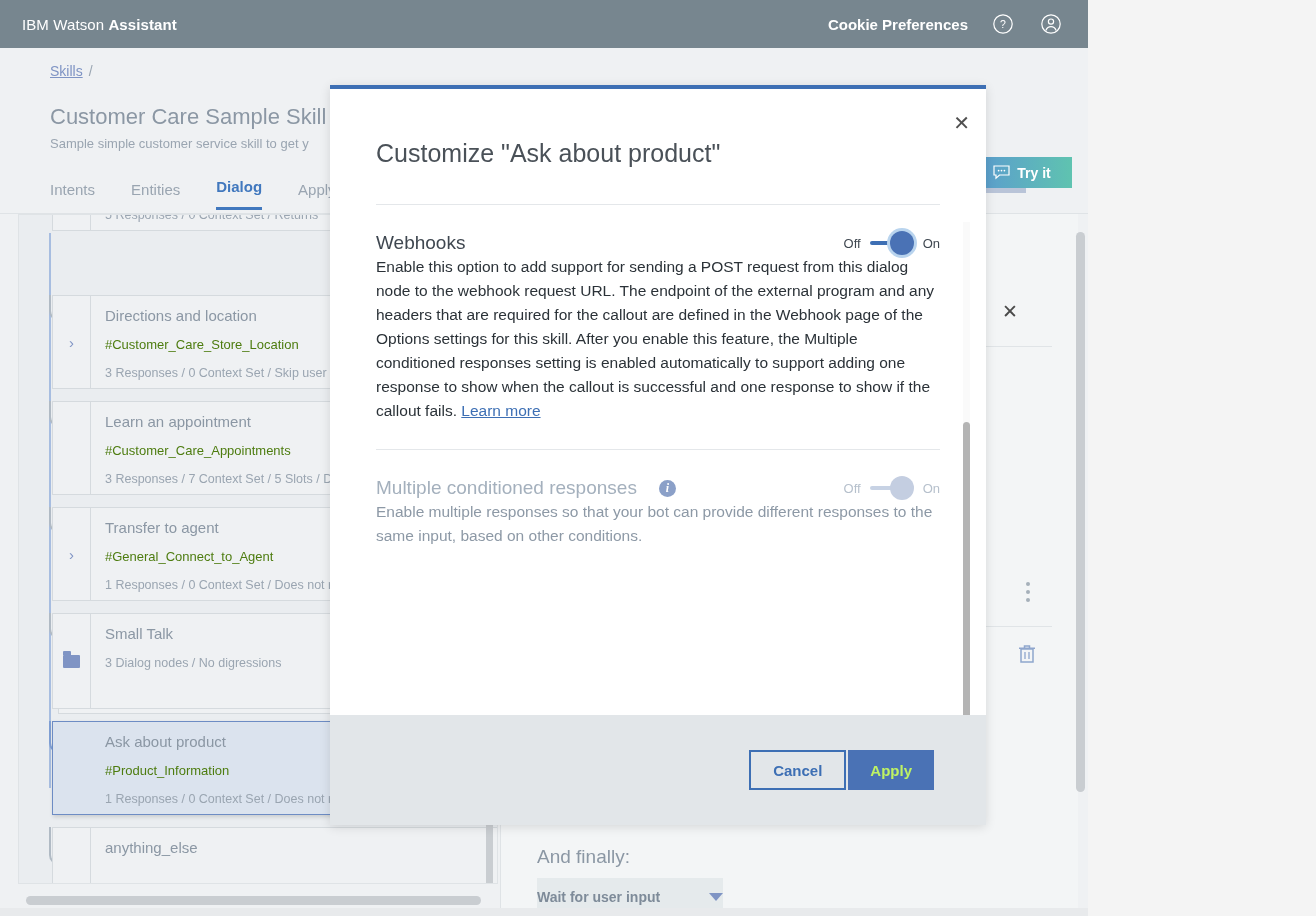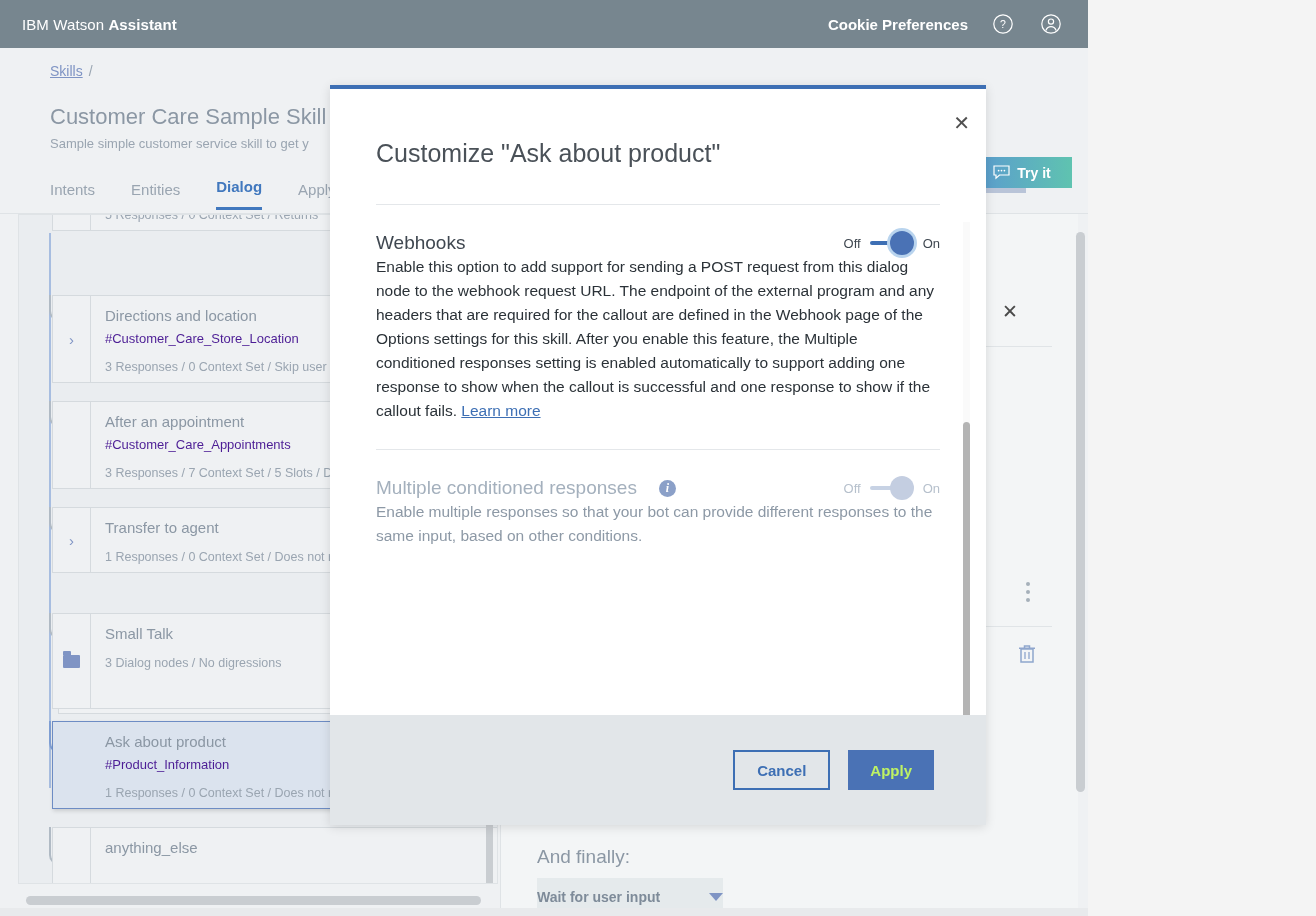--- a/index.html
+++ b/index.html
@@ -126,21 +126,21 @@
     border: 1px solid #d5dade;
     display: flex;
   }
   .node .gutter {
     width: 38px; border-right: 1px solid #d5dade;
     display: flex; align-items: center; justify-content: center;
     color: #7f94c4; font-size: 17px;
   }
   .node .body { flex: 1; padding: 10px 14px 8px 14px; }
   .node .title { font-size: 15px; color: #8b97a4; line-height: 20px; }
-  .node .cond  { font-size: 13px; color: #4c1d95; line-height: 18px; margin-top: 4px;}
+  .node .cond  { font-size: 13px; color: #4d7c0f; line-height: 18px; margin-top: 10px;}
   .node .meta  { font-size: 12.5px; color: #9aa5b1; margin-top: 12px; white-space: nowrap; }
   .node.selected {
     background: #dbe3ee; border: 1px solid #6d8cc4;
     box-shadow: 1px 2px 4px rgba(0,0,0,.14);
   }
   .node.selected .gutter { border-right: none; }
   .elbow {
     position: absolute; left: 30px; width: 22px; height: 26px;
     border-left: 2px solid #b0bac4;
     border-bottom: 2px solid #b0bac4;
@@ -292,21 +292,21 @@
 
   .modal-vscroll { position: absolute; right: 16px; top: 0; bottom: 0; width: 8px; }
   .modal-vscroll .track-bg { position:absolute; left:1px; top:18px; width:7px; bottom:0; background:#fafafa; }
   .modal-vscroll .thumb {
     position: absolute; left: 1px; top: 218px; width: 7px; height: 308px;
     background: #b4b4b4; border-radius: 4px;
   }
   .modal-footer {
     height: 110px; background: #e2e6e9;
     display: flex; align-items: center; justify-content: flex-end;
-    gap: 18px; padding-right: 52px;
+    gap: 2px; padding-right: 52px;
   }
   .btn {
     height: 40px; min-width: 82px; padding: 0 22px;
     font-size: 15px; font-weight: 700; cursor: pointer;
   }
   .btn-secondary { background: transparent; border: 2px solid #3d6fb4; color: #3d6fb4; }
   .btn-primary { background: #4a72b5; border: none; color: #bef264; }
 </style>
 </head>
 <body>
@@ -401,33 +401,34 @@
                 <div class="title">Directions and location</div>
                 <div class="cond">#Customer_Care_Store_Location</div>
                 <div class="meta">3 Responses / 0 Context Set / Skip user in</div>
               </div>
             </div>
 
             <div class="elbow" style="top:186px;"></div>
             <div class="node" style="top:186px;">
               <div class="gutter"></div>
               <div class="body">
-                <div class="title">After an appointment</div>
+                <div class="title">Learn an appointment</div>
                 <div class="cond">#Customer_Care_Appointments</div>
                 <div class="meta">3 Responses / 7 Context Set / 5 Slots / Do</div>
               </div>
             </div>
 
             <div class="elbow" style="top:292px;"></div>
             <div class="node" style="top:292px;">
               <div class="gutter">
                   <span class="chev">›</span>
                 </div>
               <div class="body">
                 <div class="title">Transfer to agent</div>
+                <div class="cond">#General_Connect_to_Agent</div>
                 <div class="meta">1 Responses / 0 Context Set / Does not ret</div>
               </div>
             </div>
 
             <div class="elbow" style="top:398px;"></div>
             <div class="node" style="top:398px;height:96px;">
               <div class="gutter">
                   <span class="folder"></span>
                 </div>
               <div class="body">

